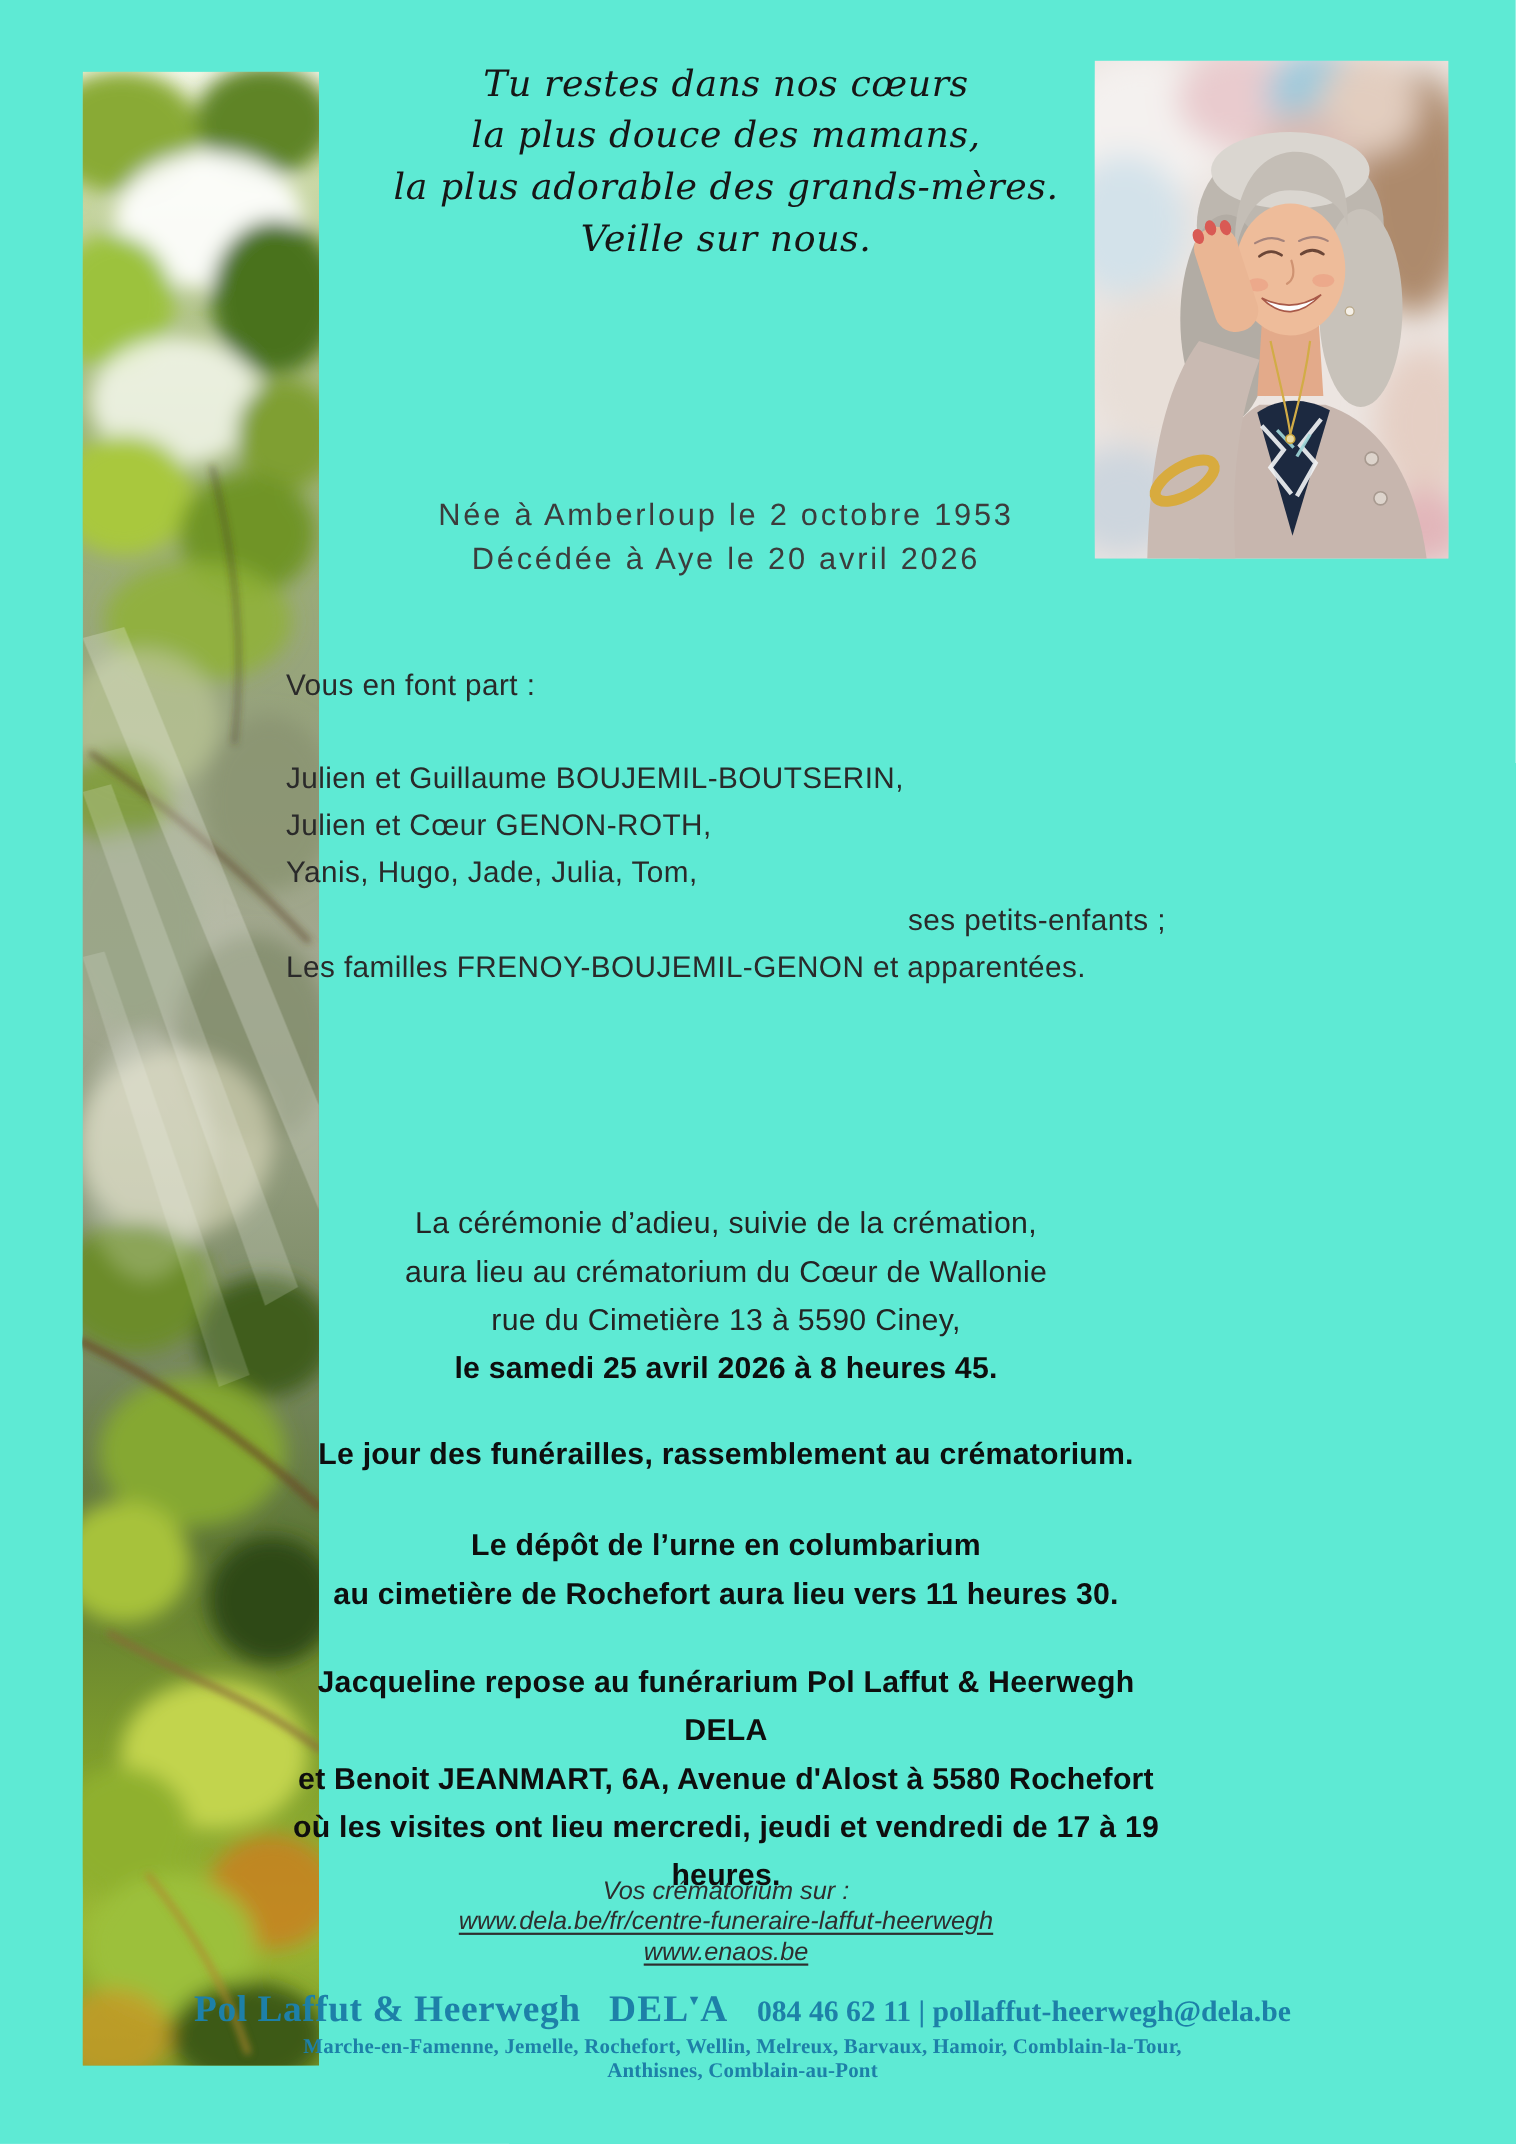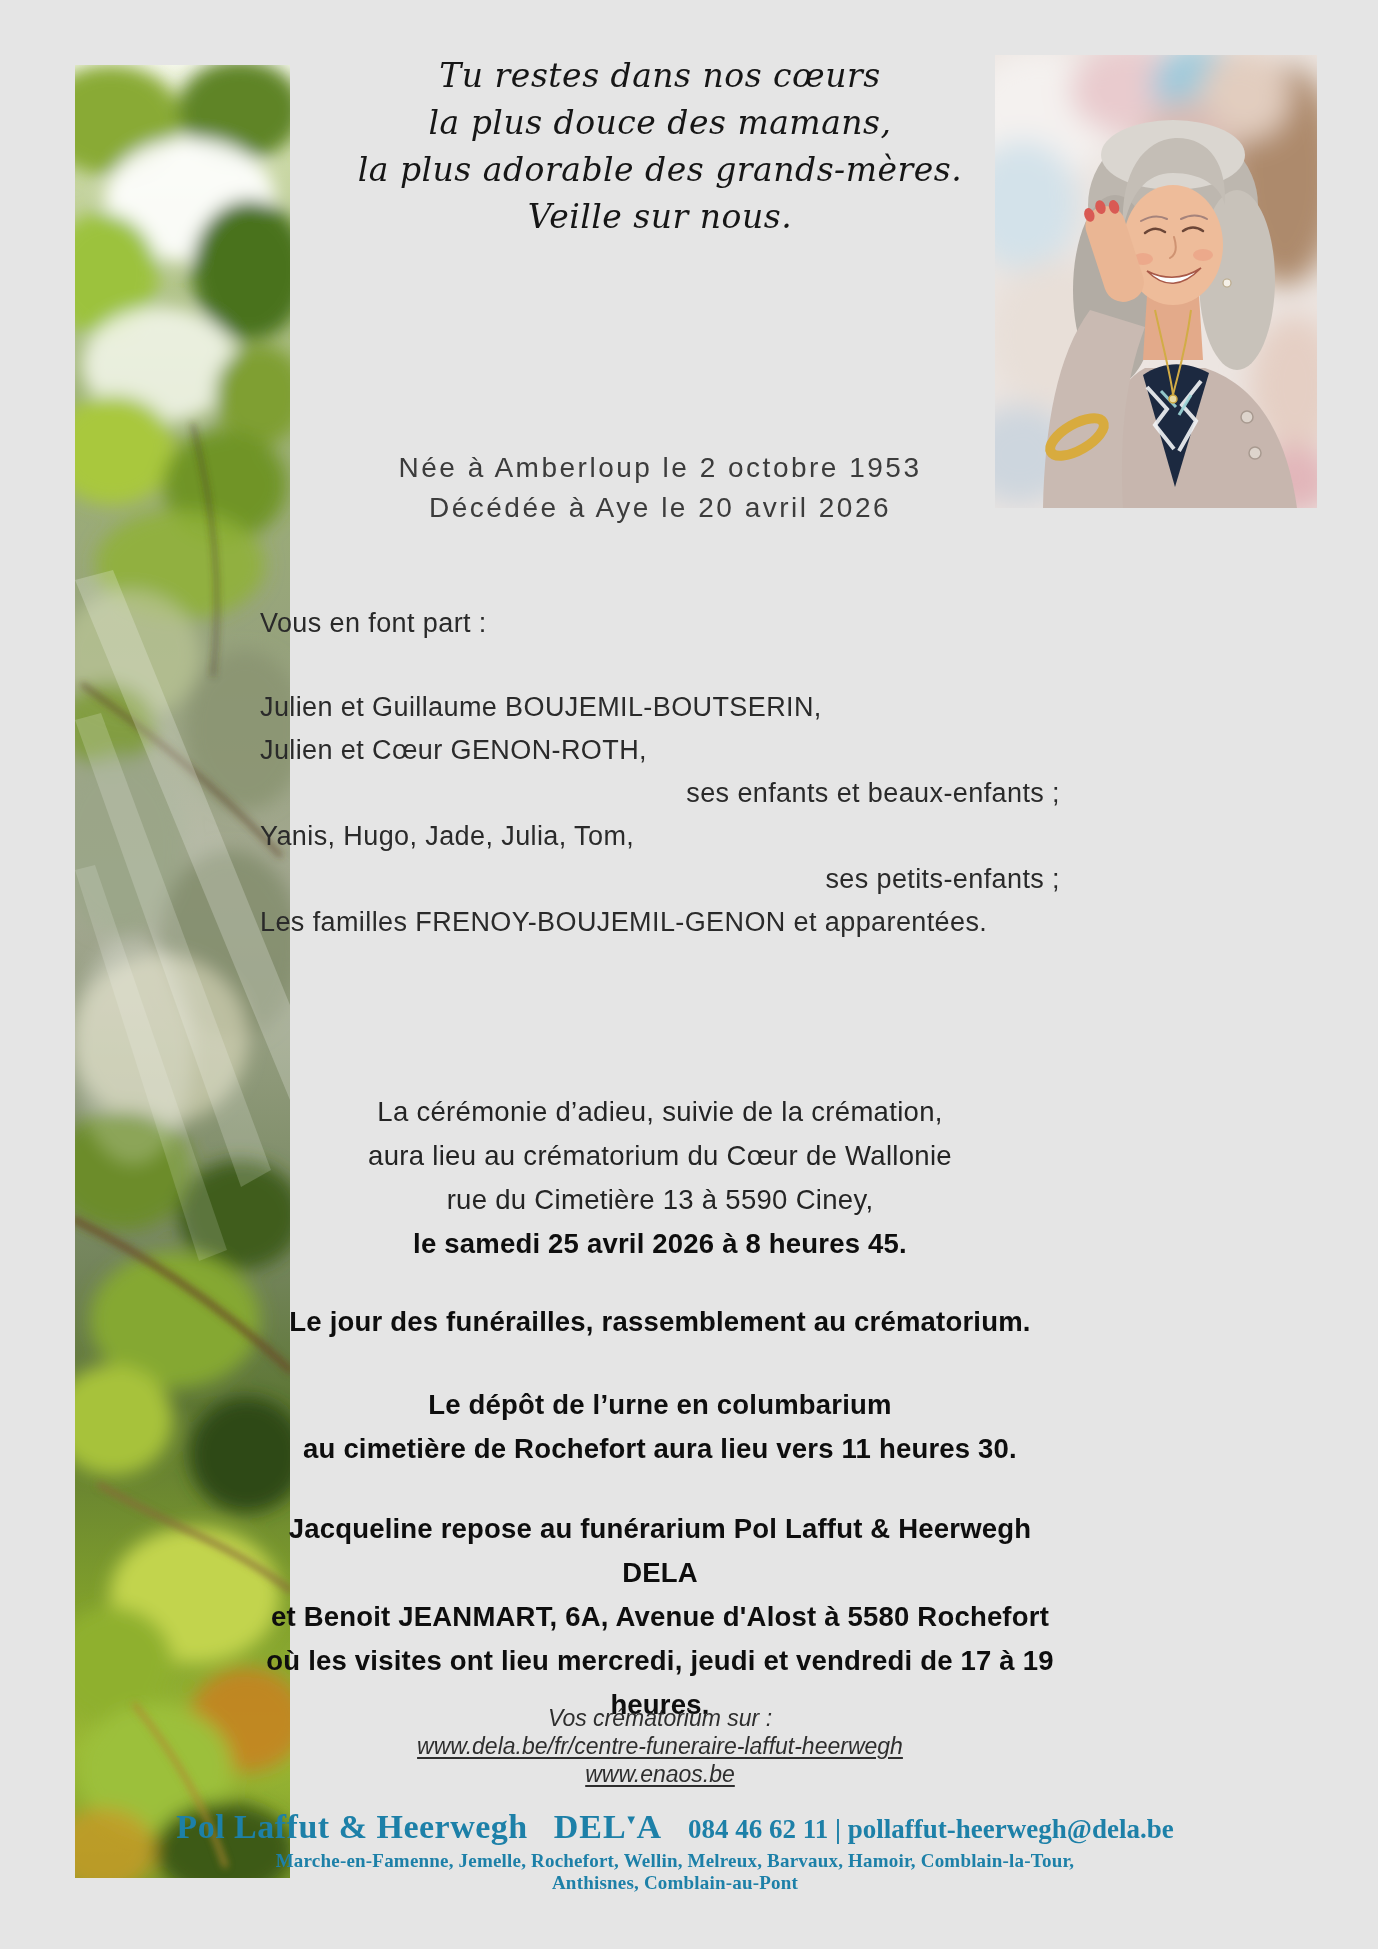--- a/index.html
+++ b/index.html
@@ -1,16 +1,16 @@
 <!DOCTYPE html>
 <html lang="fr"><head>
 <meta charset="utf-8">
 <style>
   html,body{margin:0;padding:0;background:#ffffff;}
-  .page{position:relative;width:1378px;height:1949px;background:#e5e5e5;overflow:hidden;
+  .page{position:relative;width:1378px;height:1949px;background:#5eead4;overflow:hidden;
         font-family:"Liberation Sans","DejaVu Sans",sans-serif;color:#262626;}
 
   
   .strip{position:absolute;left:75px;top:65px;width:215px;height:1813px;overflow:hidden;}
   .strip svg{display:block;width:100%;height:100%;}
 
   
   .portrait{position:absolute;left:995px;top:55px;width:322px;height:453px;overflow:hidden;}
   .portrait svg{display:block;width:100%;height:100%;}
 
@@ -221,21 +221,20 @@
   <div class="col dates">
     <p>Née à Amberloup le 2 octobre 1953</p>
     <p>Décédée à Aye le 20 avril 2026</p>
   </div>
 
   <div class="col announce">
     <p>Vous en font part :</p>
     <div class="names">
       <p>Julien et Guillaume BOUJEMIL-BOUTSERIN,</p>
       <p>Julien et Cœur GENON-ROTH,</p>
-      <p class="right">ses enfants et beaux-enfants ;</p>
       <p>Yanis, Hugo, Jade, Julia, Tom,</p>
       <p class="right">ses petits-enfants ;</p>
       <p>Les familles FRENOY-BOUJEMIL-GENON et apparentées.</p>
     </div>
   </div>
 
   <div class="col ceremony">
     <p>La cérémonie d’adieu, suivie de la crémation,</p>
     <p>aura lieu au crématorium du Cœur de Wallonie</p>
     <p>rue du Cimetière 13 à 5590 Ciney,</p>

